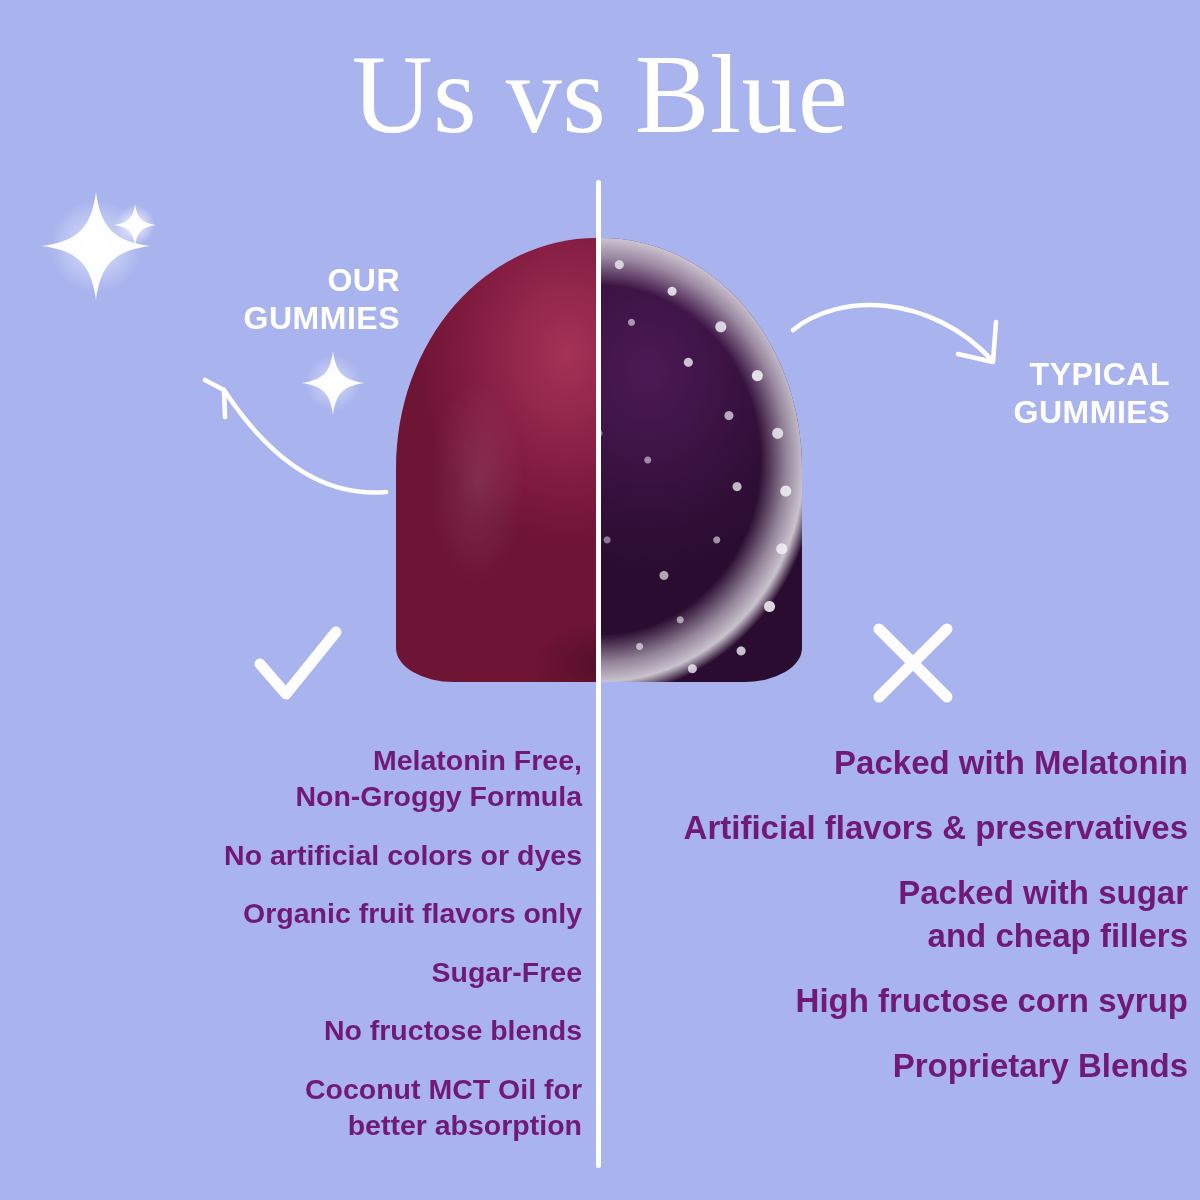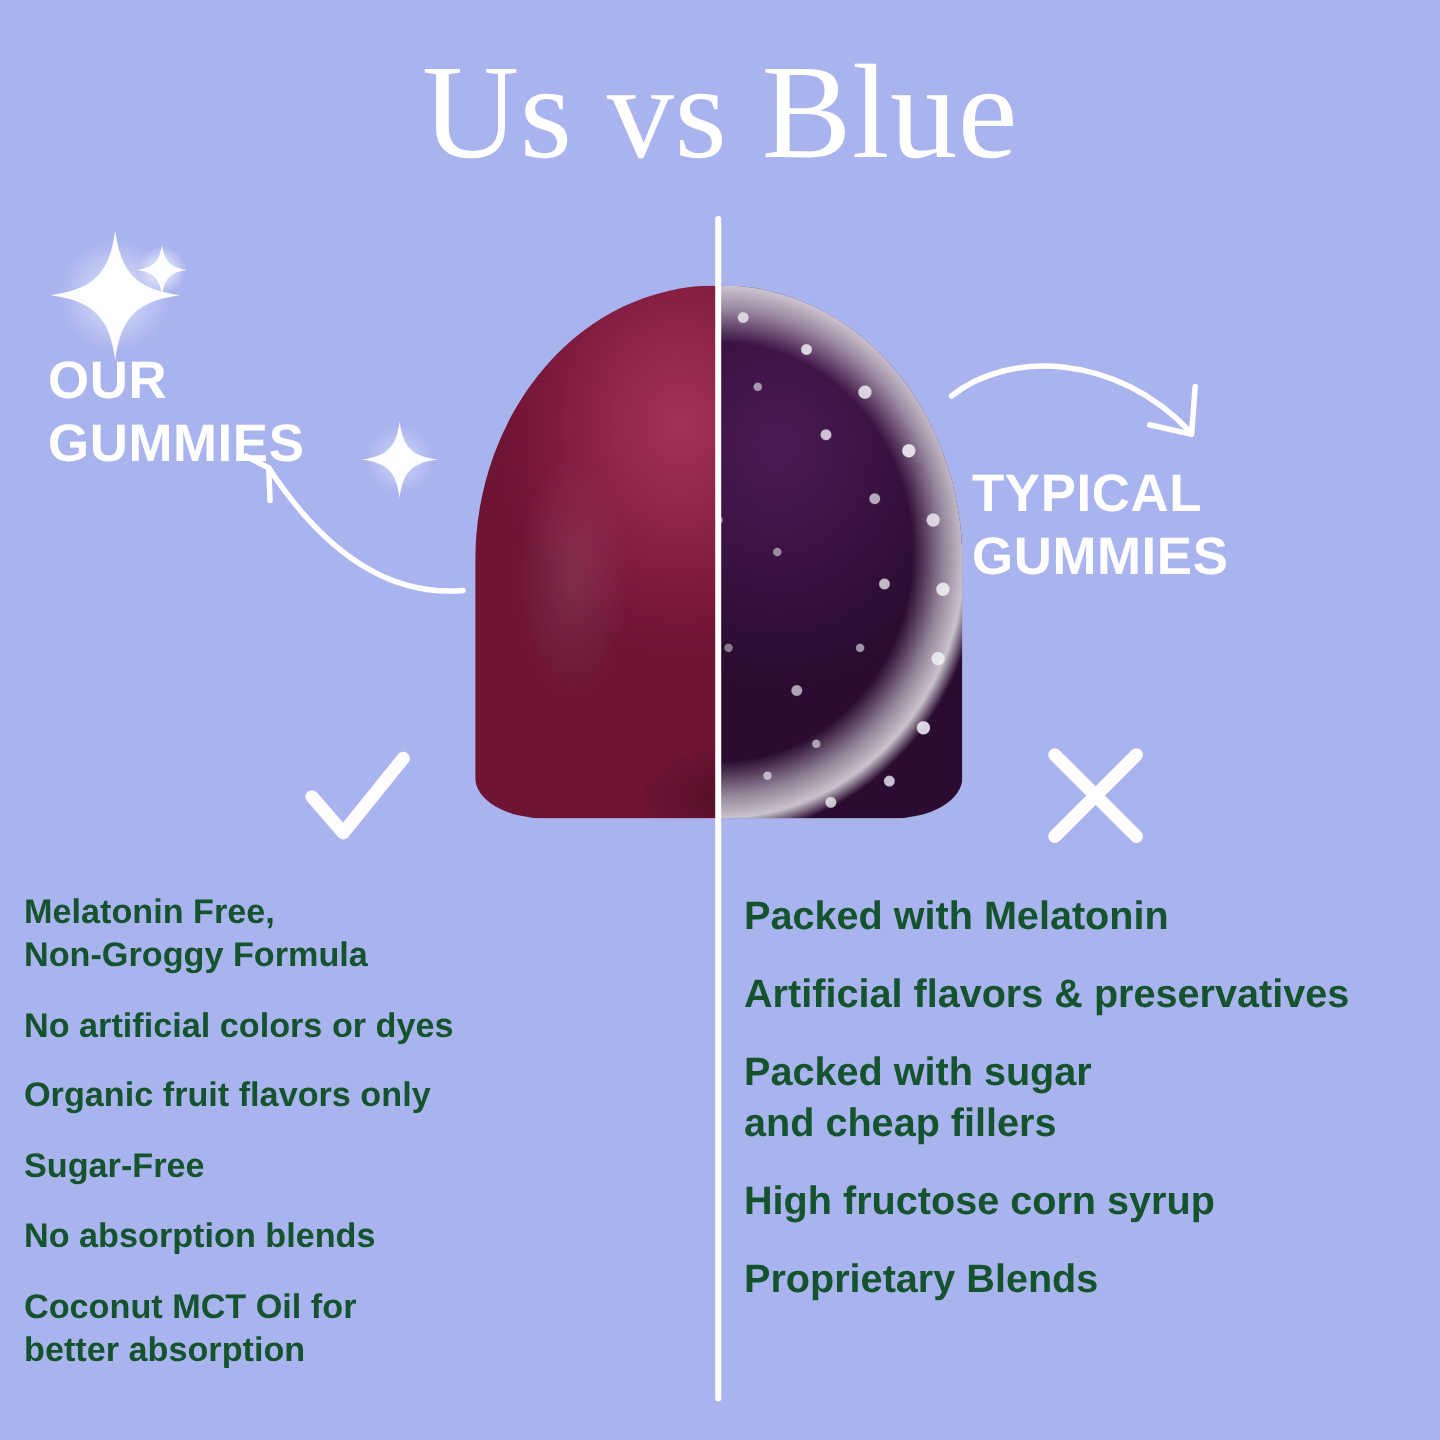--- a/index.html
+++ b/index.html
@@ -150,28 +150,27 @@
     border-radius: inherit;
     background:
       radial-gradient(ellipse 218px 236px at 50% 50%,
         rgba(0,0,0,0) 0%, rgba(0,0,0,0) 74%,
         rgba(236,233,241,0.55) 86%, rgba(246,245,249,0.78) 94%, rgba(0,0,0,0) 100%);
   }
 
   
   .col-head {
     position: absolute;
-    text-align: left;
+    text-align: right;
     color: #ffffff;
     font-weight: 700;
-    font-size: 44px;
+    font-size: 32px;
     line-height: 1.18;
     letter-spacing: 0.5px;
     z-index: 5;
-    margin-top: 30px;
   }
   #our-head     { left: 40px;  top: 262px; width: 360px; }
   #typical-head { left: 810px; top: 356px; width: 360px; }
 
   
   .sparkle {
     position: absolute;
     z-index: 4;
     pointer-events: none;
   }
@@ -181,23 +180,23 @@
   .arrow { position: absolute; z-index: 4; pointer-events: none; }
 
   
   .verdict { position: absolute; z-index: 5; }
   #check-icon { left: 248px; top: 618px; }
   #cross-icon { left: 866px; top: 616px; }
 
   
   .list {
     position: absolute;
-    color: #14532d;
+    color: #701a75;
     font-weight: 700;
-    text-align: left;
+    text-align: right;
     z-index: 5;
   }
   #our-list {
     left: 20px;
     top: 742px;
     width: 562px;
     font-size: 28.5px;
   }
   #typical-list {
     left: 620px;
@@ -306,21 +305,21 @@
       <path d="M81 13 L13 81" stroke="#fdfdff" stroke-width="11" stroke-linecap="round"></path>
     </svg>
   </div>
 
   <div id="our-list" class="list">
     <div class="list-item">Melatonin Free,
 Non-Groggy Formula</div>
     <div class="list-item">No artificial colors or dyes</div>
     <div class="list-item">Organic fruit flavors only</div>
     <div class="list-item">Sugar-Free</div>
-    <div class="list-item">No absorption blends</div>
+    <div class="list-item">No fructose blends</div>
     <div class="list-item">Coconut MCT Oil for
 better absorption</div>
   </div>
 
   <div id="typical-list" class="list">
     <div class="list-item">Packed with Melatonin</div>
     <div class="list-item">Artificial flavors &amp; preservatives</div>
     <div class="list-item">Packed with sugar
 and cheap fillers</div>
     <div class="list-item">High fructose corn syrup</div>

